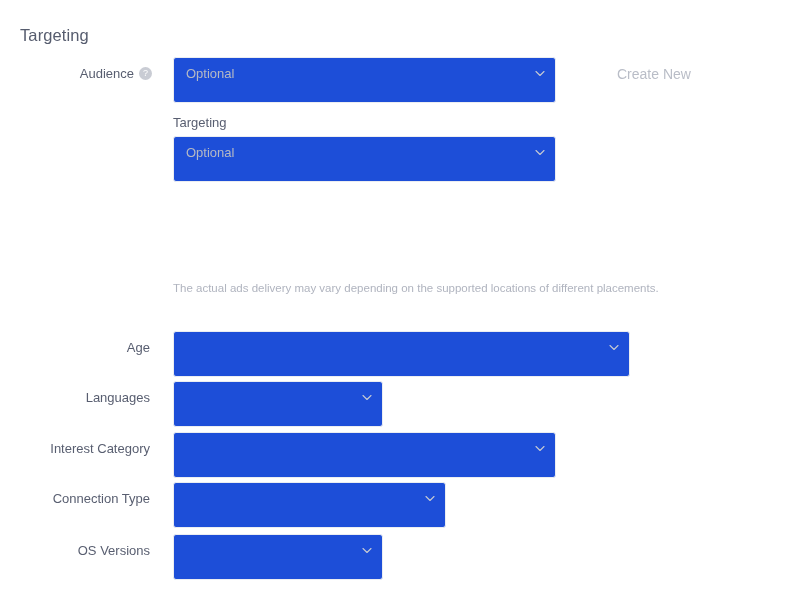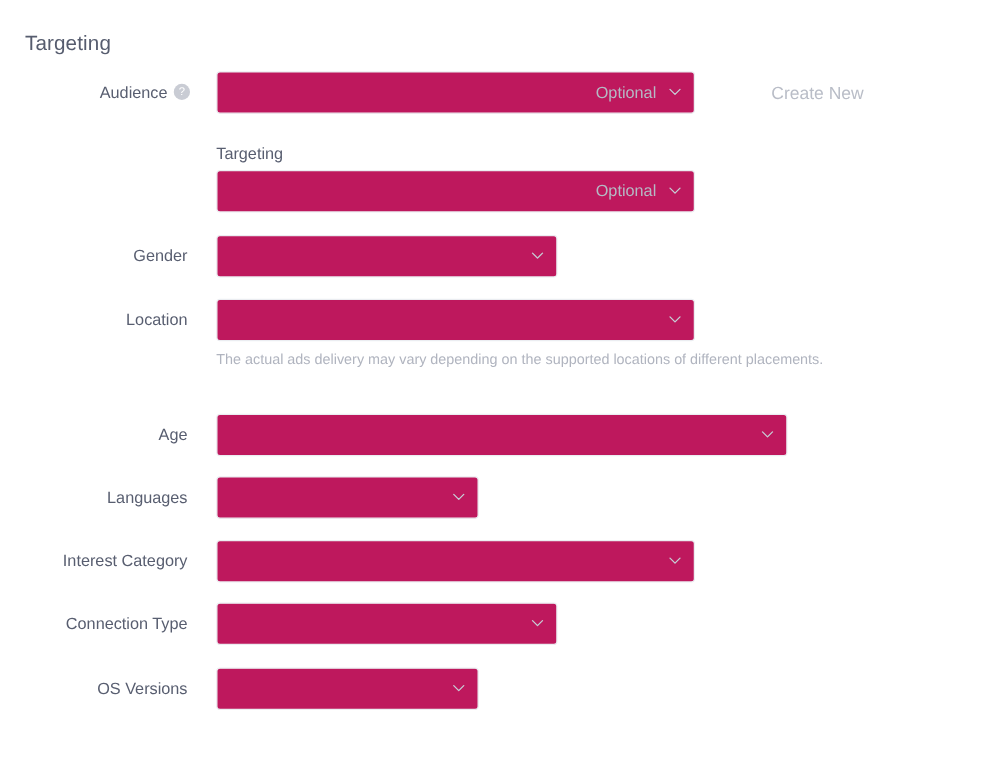--- a/index.html
+++ b/index.html
@@ -80,26 +80,25 @@
     font-family: "Liberation Sans", sans-serif;
     cursor: pointer;
     user-select: none;
   }
 
   
   .field {
     position: absolute;
     left: 173px;
     top: 0;
-    height: 34px;
-    background: #be185d;
+    height: 46px;
+    background: #1d4ed8;
     border: 1px solid #ebedf1;
     border-radius: 3px;
     cursor: pointer;
-    text-align: right;
   }
 
   .field .value {
     position: absolute;
     left: 12px;
     top: 0;
     right: 30px;
     height: 32px;
     line-height: 32px;
     font-size: 13px;
@@ -184,43 +183,21 @@
     <div class="field" style="width:383px;">
       <div class="value">Optional</div>
       <span class="chevron">
         <svg width="10" height="7" viewBox="0 0 10 7">
           <path d="M1 1.5 L5 5.5 L9 1.5" fill="none" stroke="#c6cad3" stroke-width="1.1" stroke-linecap="round" stroke-linejoin="round"></path>
         </svg>
       </span>
     </div>
   </div>
 
-  <div class="row" style="top:188px;">
-    <div class="label">Gender</div>
-    <div class="field" style="width:273px;">
-      <div class="value"></div>
-      <span class="chevron">
-        <svg width="10" height="7" viewBox="0 0 10 7">
-          <path d="M1 1.5 L5 5.5 L9 1.5" fill="none" stroke="#c6cad3" stroke-width="1.1" stroke-linecap="round" stroke-linejoin="round"></path>
-        </svg>
-      </span>
-    </div>
-  </div>
-
-  <div class="row" style="top:239px;">
-    <div class="label">Location</div>
-    <div class="field" style="width:383px;">
-      <div class="value"></div>
-      <span class="chevron">
-        <svg width="10" height="7" viewBox="0 0 10 7">
-          <path d="M1 1.5 L5 5.5 L9 1.5" fill="none" stroke="#c6cad3" stroke-width="1.1" stroke-linecap="round" stroke-linejoin="round"></path>
-        </svg>
-      </span>
-    </div>
-  </div>
+
 
   <div class="helper" style="top:281px;">
     <span>The actual ads delivery may vary depending on the supported locations of different placements.</span>
   </div>
 
   <div class="row" style="top:331px;">
     <div class="label">Age</div>
     <div class="field" style="width:457px;">
       <div class="value"></div>
       <span class="chevron">

